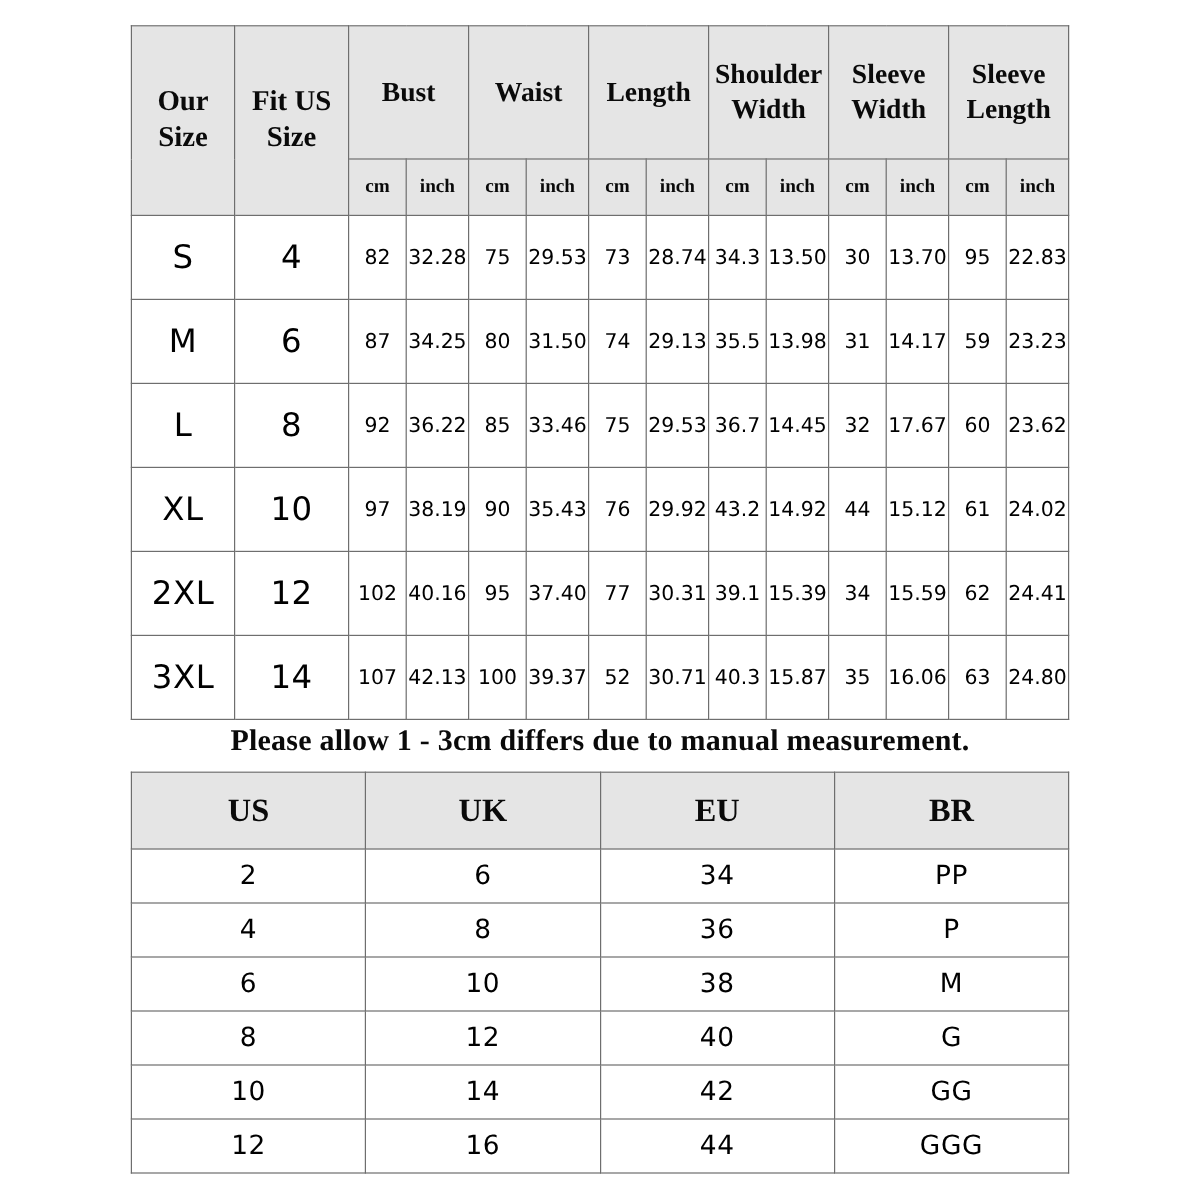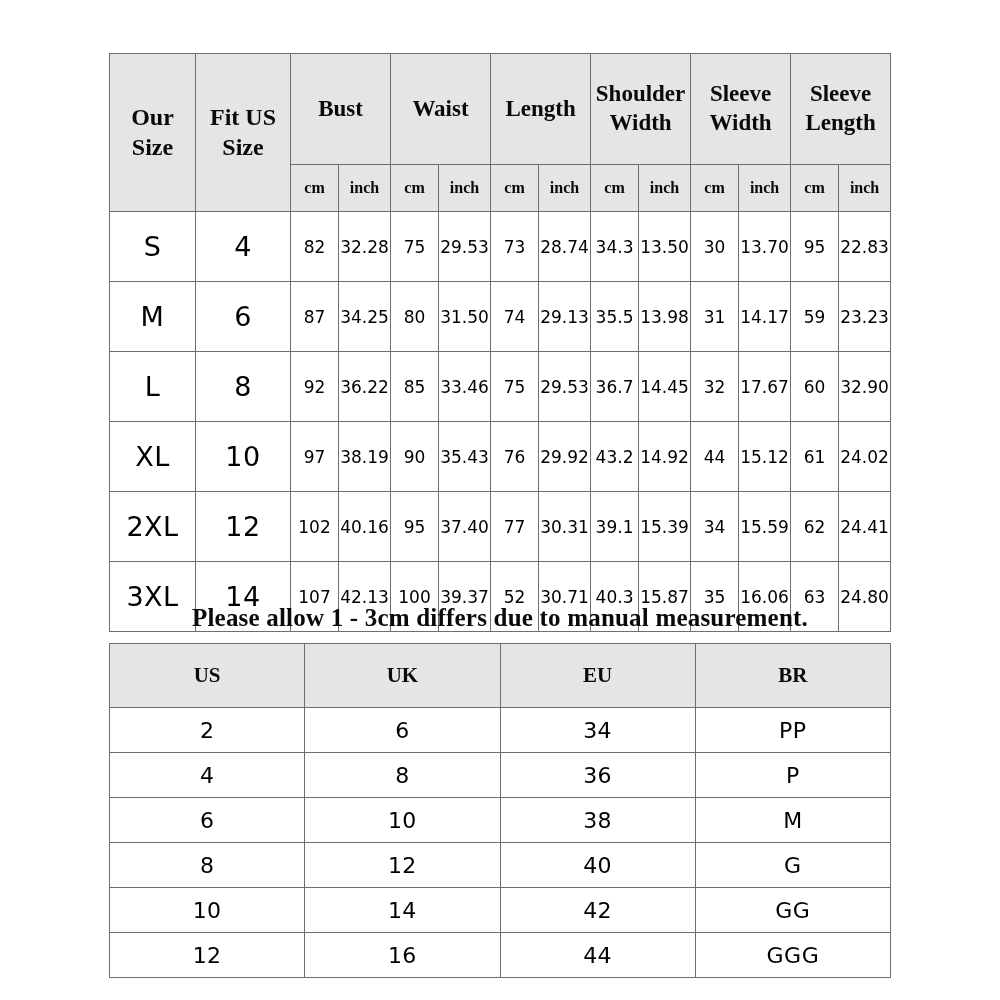--- a/index.html
+++ b/index.html
@@ -27,21 +27,20 @@
     position: absolute;
     left: 109px;
     top: 21px;
     width: 782px;
   }
 
   table.grid {
     border-collapse: collapse;
     table-layout: fixed;
     width: 100%;
-    margin-top: 32px;
   }
 
   table.grid th,
   table.grid td {
     border: 1px solid #6e6e6e;
     padding: 0;
     text-align: center;
     vertical-align: middle;
     background: #ffffff;
   }
@@ -126,21 +125,21 @@
     border: 1px solid #6e6e6e;
     padding: 0;
     text-align: center;
     vertical-align: middle;
     background: #ffffff;
   }
   table.conv thead th {
     background: #e5e5e5;
     font-family: "Liberation Serif", "DejaVu Serif", serif;
     font-weight: bold;
-    font-size: 21px;
+    font-size: 27px;
     height: 63px;
     color: #0a0a0a;
   }
   table.conv tbody td {
     font-family: "DejaVu Sans", "Liberation Sans", sans-serif;
     font-size: 22px;
     font-weight: 400;
     height: 44px;
     letter-spacing: 0.5px;
   }
@@ -256,21 +255,21 @@
           <td class="num-cell">36.22</td>
           <td class="num-cell">85</td>
           <td class="num-cell">33.46</td>
           <td class="num-cell">75</td>
           <td class="num-cell">29.53</td>
           <td class="num-cell">36.7</td>
           <td class="num-cell">14.45</td>
           <td class="num-cell">32</td>
           <td class="num-cell">17.67</td>
           <td class="num-cell">60</td>
-          <td class="num-cell">32.90</td>
+          <td class="num-cell">23.62</td>
         </tr>
         <tr>
           <td class="sz-cell">XL</td>
           <td class="us-cell">10</td>
           <td class="num-cell">97</td>
           <td class="num-cell">38.19</td>
           <td class="num-cell">90</td>
           <td class="num-cell">35.43</td>
           <td class="num-cell">76</td>
           <td class="num-cell">29.92</td>

